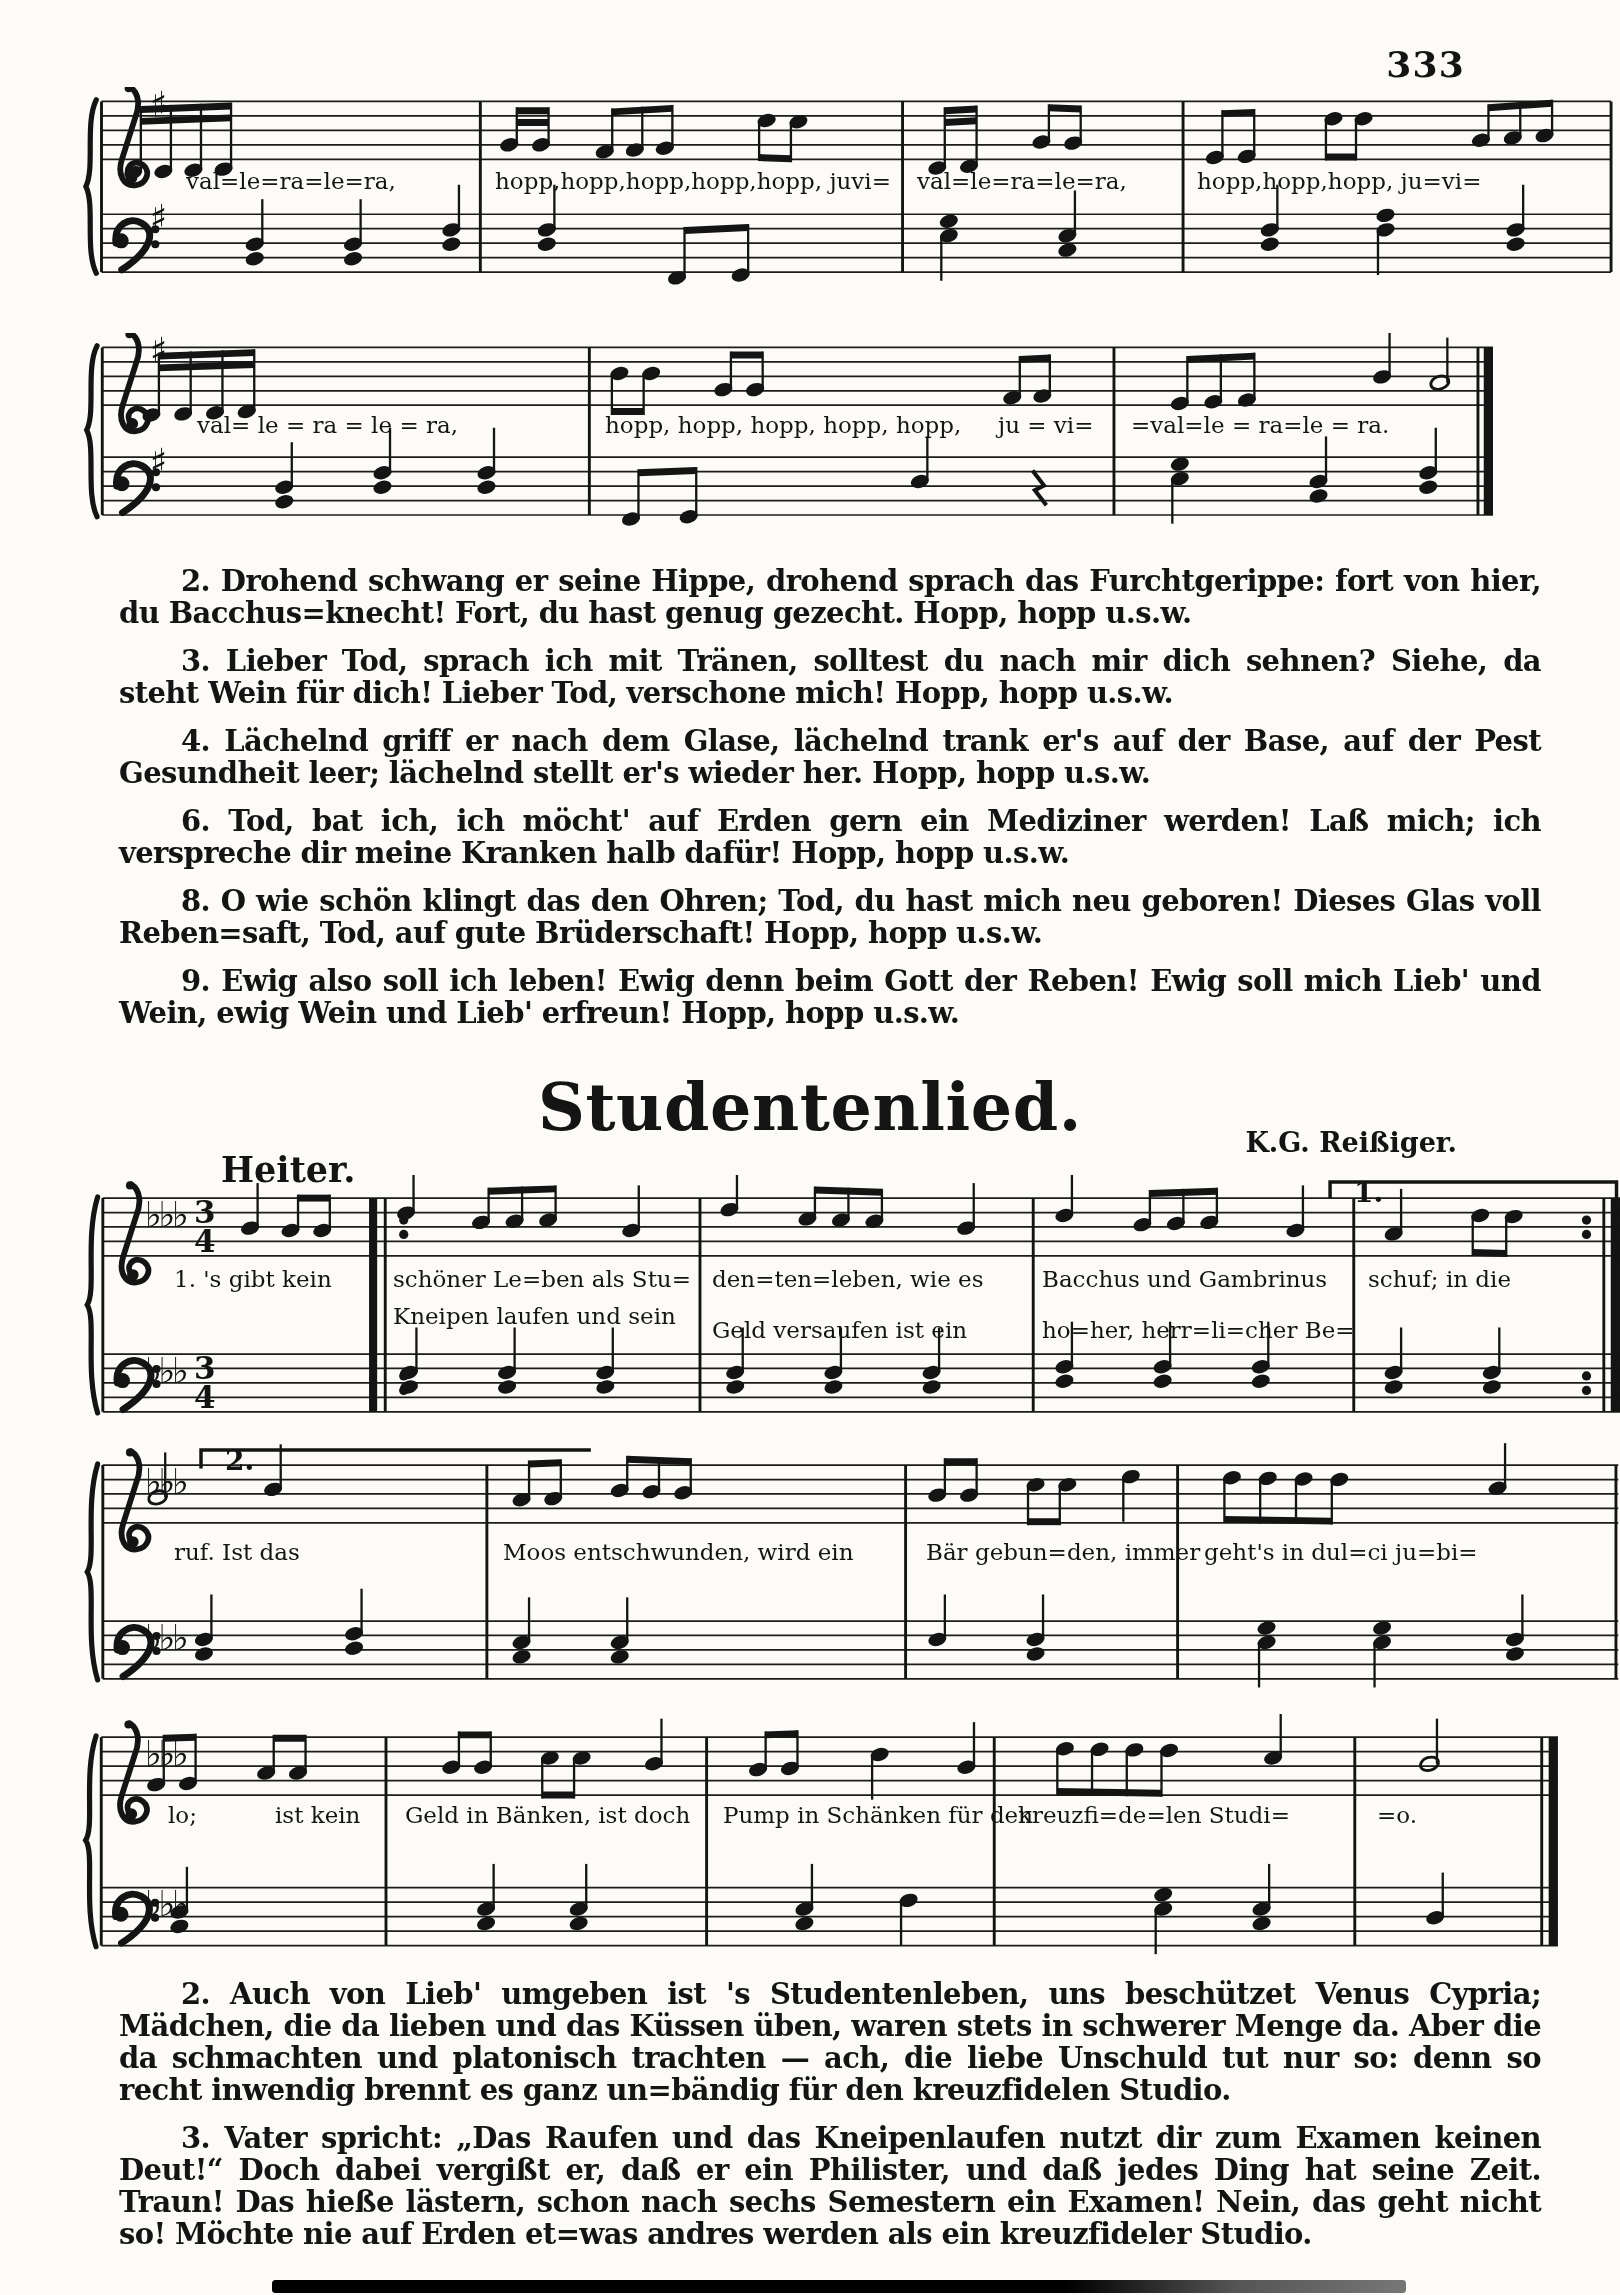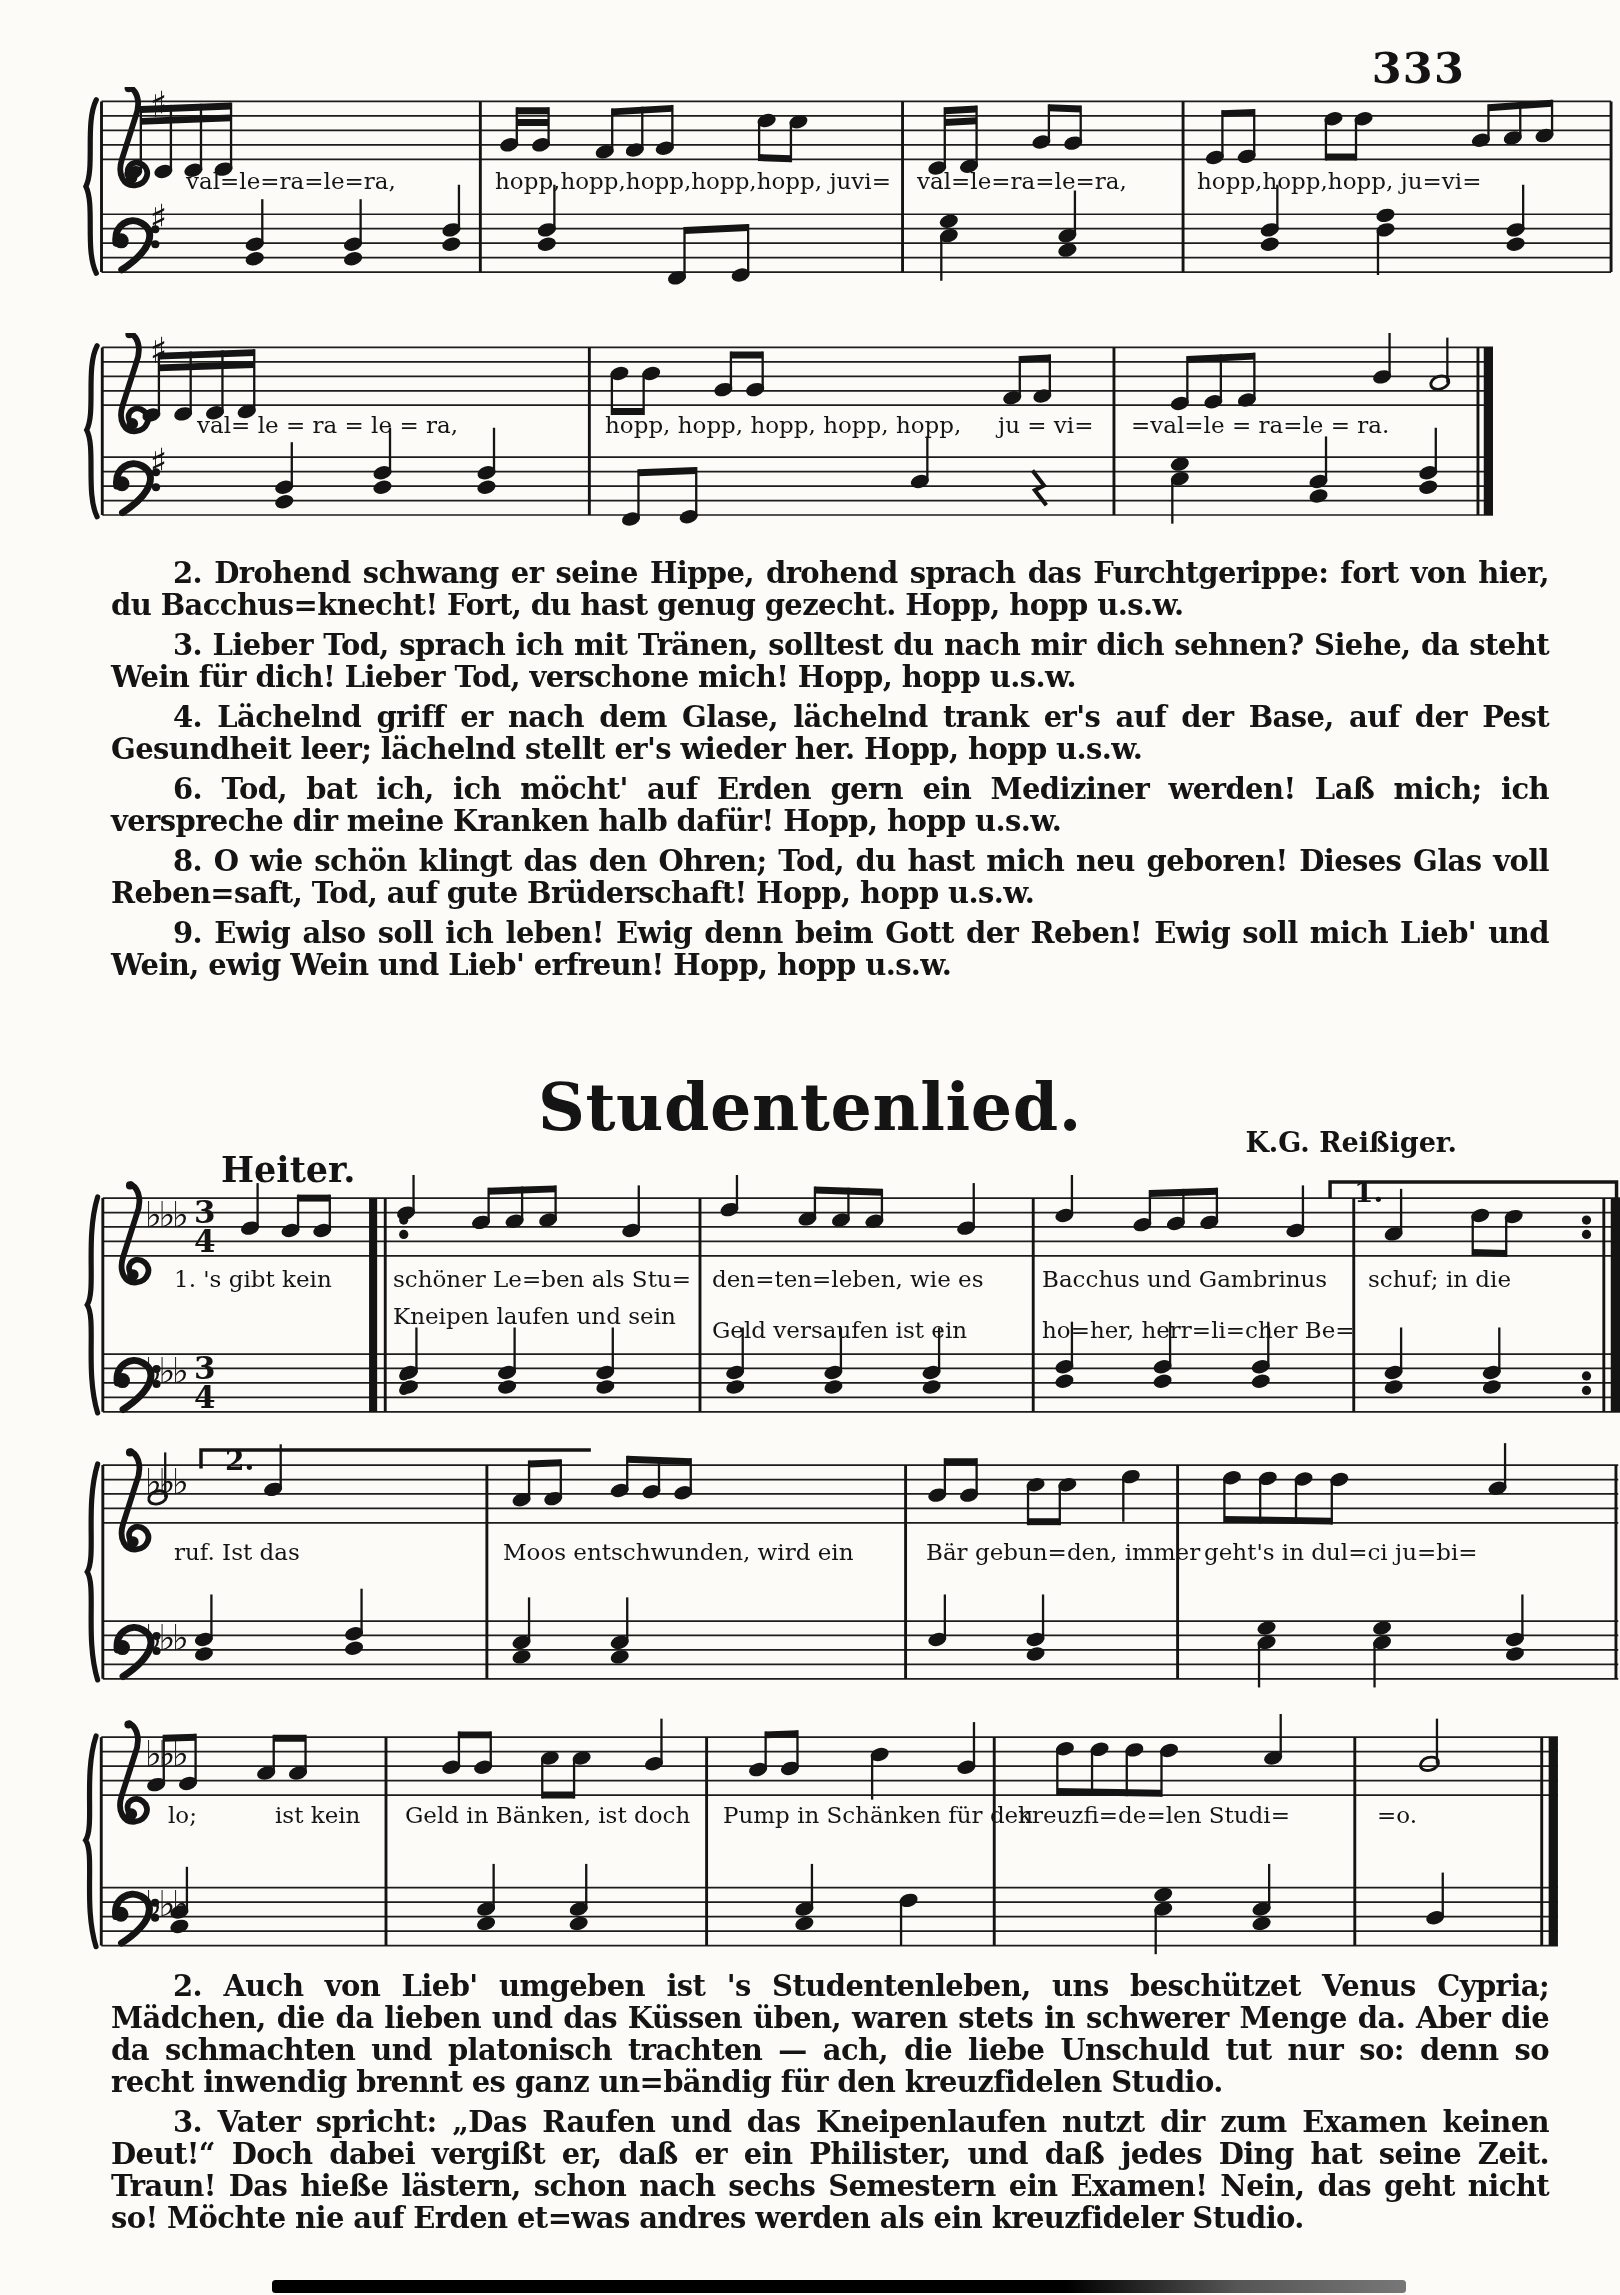--- a/index.html
+++ b/index.html
@@ -1,36 +1,36 @@
 <!DOCTYPE html>
 <html style="font-size:9.3px"><head>
 <meta charset="utf-8">
 <style>
   html,body{margin:0;padding:0;background:#e8e8e4;}
   #page{position:relative;width:1620px;height:2295px;background:#fcfbf7;color:#141414;
         font-family:"DejaVu Serif",serif;overflow:hidden;}
-  #pageno{position:absolute;top:43px;right:155px;font-size:43px;font-weight:700;letter-spacing:1.2px;}
+  #pageno{position:absolute;top:43px;right:155px;font-size:36px;font-weight:700;letter-spacing:1.2px;}
   .sys{position:absolute;left:81px;}
   .sys svg{display:block;}
   .sl{stroke:#1c1c1c;stroke-width:3;fill:none;}
   .bl{stroke:#141414;stroke-width:5;fill:none;}
   .thick{fill:#141414;}
   .brace{stroke:#141414;stroke-width:9;fill:none;stroke-linecap:round;}
   .volta{stroke:#141414;stroke-width:6;fill:none;}
   .lyr{position:absolute;font-weight:400;font-size:23px;white-space:nowrap;letter-spacing:0px;}
   .acc{position:absolute;font-family:"DejaVu Sans",sans-serif;font-weight:700;font-size:36px;letter-spacing:-3.5px;line-height:1;}
   .tsig{position:absolute;font-weight:700;font-size:31px;line-height:28px;}
   .vnum{position:absolute;font-weight:700;font-size:28px;}
   .tempo{position:absolute;left:221px;top:1149px;font-weight:700;font-size:35px;}
   #title{position:absolute;left:0;top:1069px;width:1620px;text-align:center;box-sizing:border-box;
          font-weight:700;font-size:65px;letter-spacing:0.6px;}
   #composer{position:absolute;top:1127px;right:163px;font-weight:700;font-size:27px;}
   .verses{position:absolute;left:103px;width:1454px;font-weight:700;font-size:29px;line-height:32px;
           text-align:justify;letter-spacing:-0.6px;}
-  .verses p{margin:8px;text-indent:62px;}
+  .verses p{margin:16px;text-indent:62px;}
   #artifact{position:absolute;left:272px;top:2280px;width:1134px;height:12.7px;border-radius:3.5px;
             background:linear-gradient(90deg,#000 0%,#000 70%,#555 85%,#777 100%);}
 </style>
 </head>
 <body>
 
 <div id="page">
 
   <svg width="0" height="0" style="position:absolute" aria-hidden="true">
     <defs>

